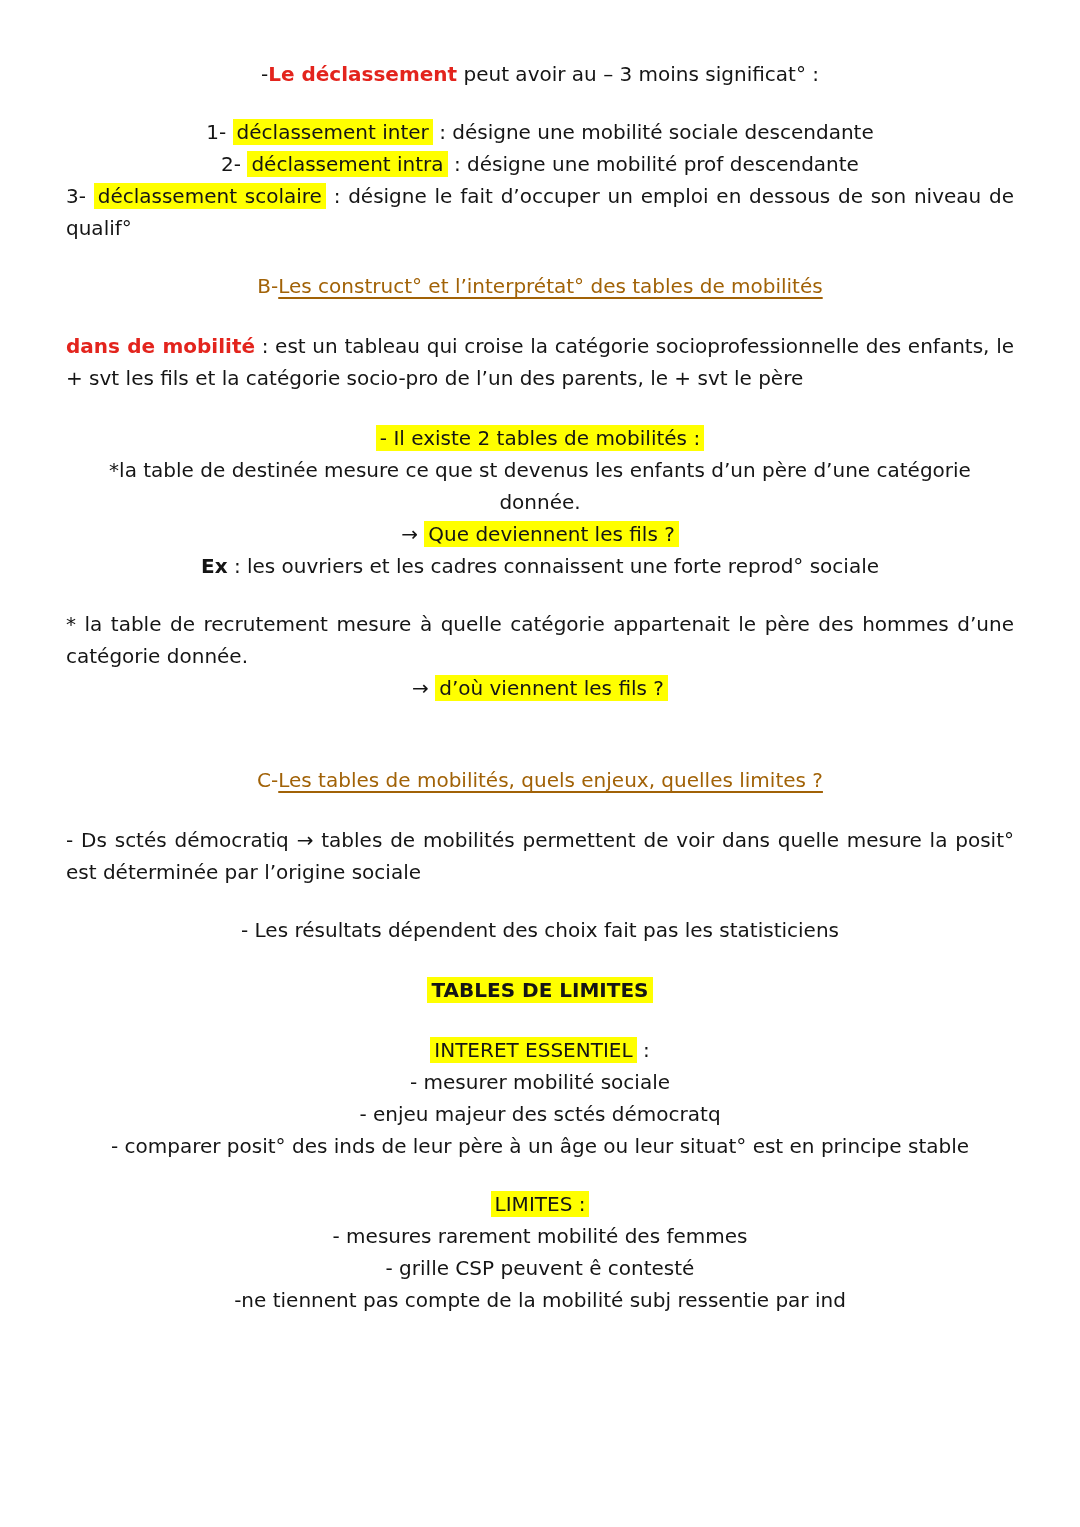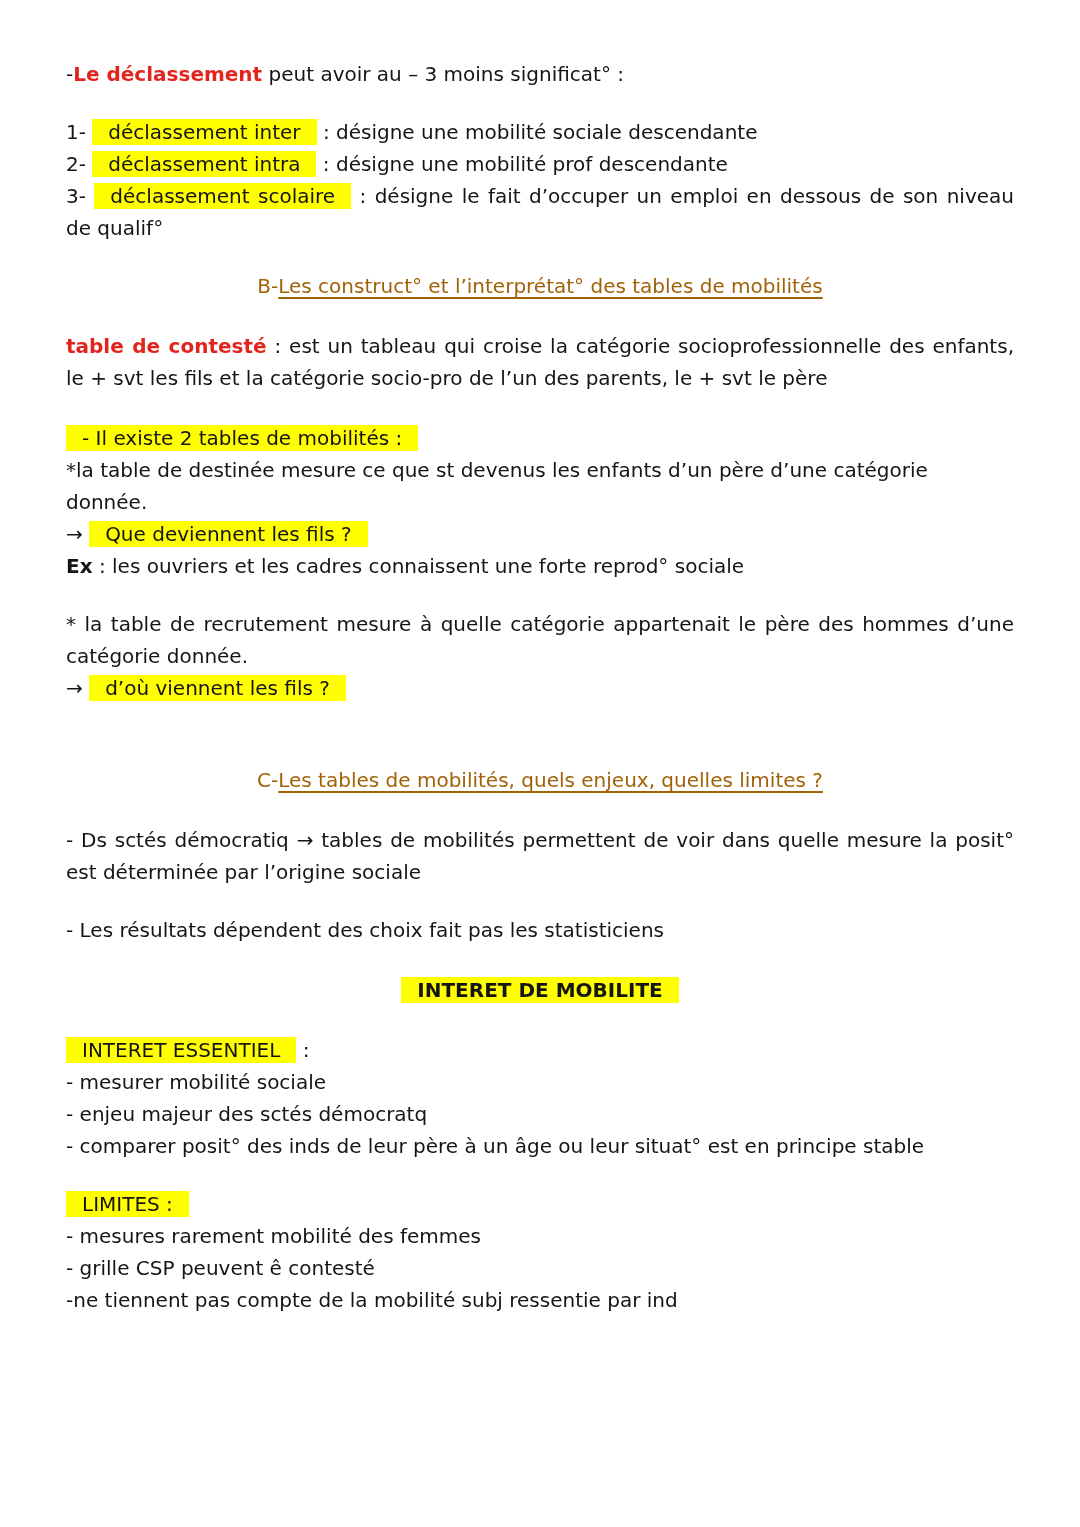--- a/index.html
+++ b/index.html
@@ -12,27 +12,28 @@
     width: 1080px;
     height: 1527px;
     background: #ffffff;
     padding: 58px 66px 60px 66px;
     overflow: hidden;
   }
   p {
     margin: 0;
     font-size: 20px;
     line-height: 32px;
+    text-align: center;
   }
   .just { text-align: justify; }
   .red  { color: #e3241d; }
   .bold { font-weight: bold; }
   .hl {
     background: #ffff00;
-    padding: 1px 16px;
+    padding: 1px 4px;
     box-decoration-break: clone;
     -webkit-box-decoration-break: clone;
   }
   .heading {
     text-align: center;
     color: #a16207;
   }
   .heading .underlined {
     text-decoration: underline;
     text-underline-offset: 4px;
@@ -51,42 +52,42 @@
   <p class="mb26"><span>-</span><span class="red bold">Le déclassement</span><span> peut avoir au – 3 moins significat° :</span></p>
 
   <p><span>1- </span><span class="hl">déclassement inter</span><span> : désigne une mobilité sociale descendante</span></p>
 
   <p><span>2- </span><span class="hl">déclassement intra</span><span> : désigne une mobilité prof descendante</span></p>
 
   <p class="just"><span>3- </span><span class="hl">déclassement scolaire</span><span> : désigne le fait d’occuper un emploi en dessous de son niveau de qualif°</span></p>
 
   <p class="heading h-b"><span>B-</span><span class="underlined">Les construct° et l’interprétat° des tables de mobilités</span></p>
 
-  <p class="just mb28"><span class="red bold">table de contesté</span><span> : est un tableau qui croise la catégorie socioprofessionnelle des enfants, le + svt les fils et la catégorie socio-pro de l’un des parents, le + svt le père</span></p>
+  <p class="just mb28"><span class="red bold">dans de mobilité</span><span> : est un tableau qui croise la catégorie socioprofessionnelle des enfants, le + svt les fils et la catégorie socio-pro de l’un des parents, le + svt le père</span></p>
 
   <p><span class="hl">- Il existe 2 tables de mobilités :</span></p>
 
   <p><span>*la table de destinée mesure ce que st devenus les enfants d’un père d’une catégorie donnée.</span></p>
 
   <p><span>→ </span><span class="hl">Que deviennent les fils ?</span></p>
 
   <p class="mb26"><span class="bold">Ex</span><span> : les ouvriers et les cadres connaissent une forte reprod° sociale</span></p>
 
   <p class="just"><span>* la table de recrutement mesure à quelle catégorie appartenait le père des hommes d’une catégorie donnée.</span></p>
 
   <p><span>→ </span><span class="hl">d’où viennent les fils ?</span></p>
 
 
   <p class="heading h-c"><span>C-</span><span class="underlined">Les tables de mobilités, quels enjeux, quelles limites ?</span></p>
 
   <p class="just mb26"><span>- Ds sctés démocratiq → tables de mobilités permettent de voir dans quelle mesure la posit° est déterminée par l’origine sociale</span></p>
 
   <p class="mb28"><span>- Les résultats dépendent des choix fait pas les statisticiens</span></p>
 
-  <p class="center mb28"><span class="hl bold">INTERET DE MOBILITE</span></p>
+  <p class="center mb28"><span class="hl bold">TABLES DE LIMITES</span></p>
 
   <p><span class="hl">INTERET ESSENTIEL</span><span> :</span></p>
 
   <p><span>- mesurer mobilité sociale</span></p>
   <p><span>- enjeu majeur des sctés démocratq</span></p>
   <p class="mb26"><span>- comparer posit° des inds de leur père à un âge ou leur situat° est en principe stable</span></p>
 
   <p><span class="hl">LIMITES :</span></p>
 
   <p><span>- mesures rarement mobilité des femmes</span></p>

